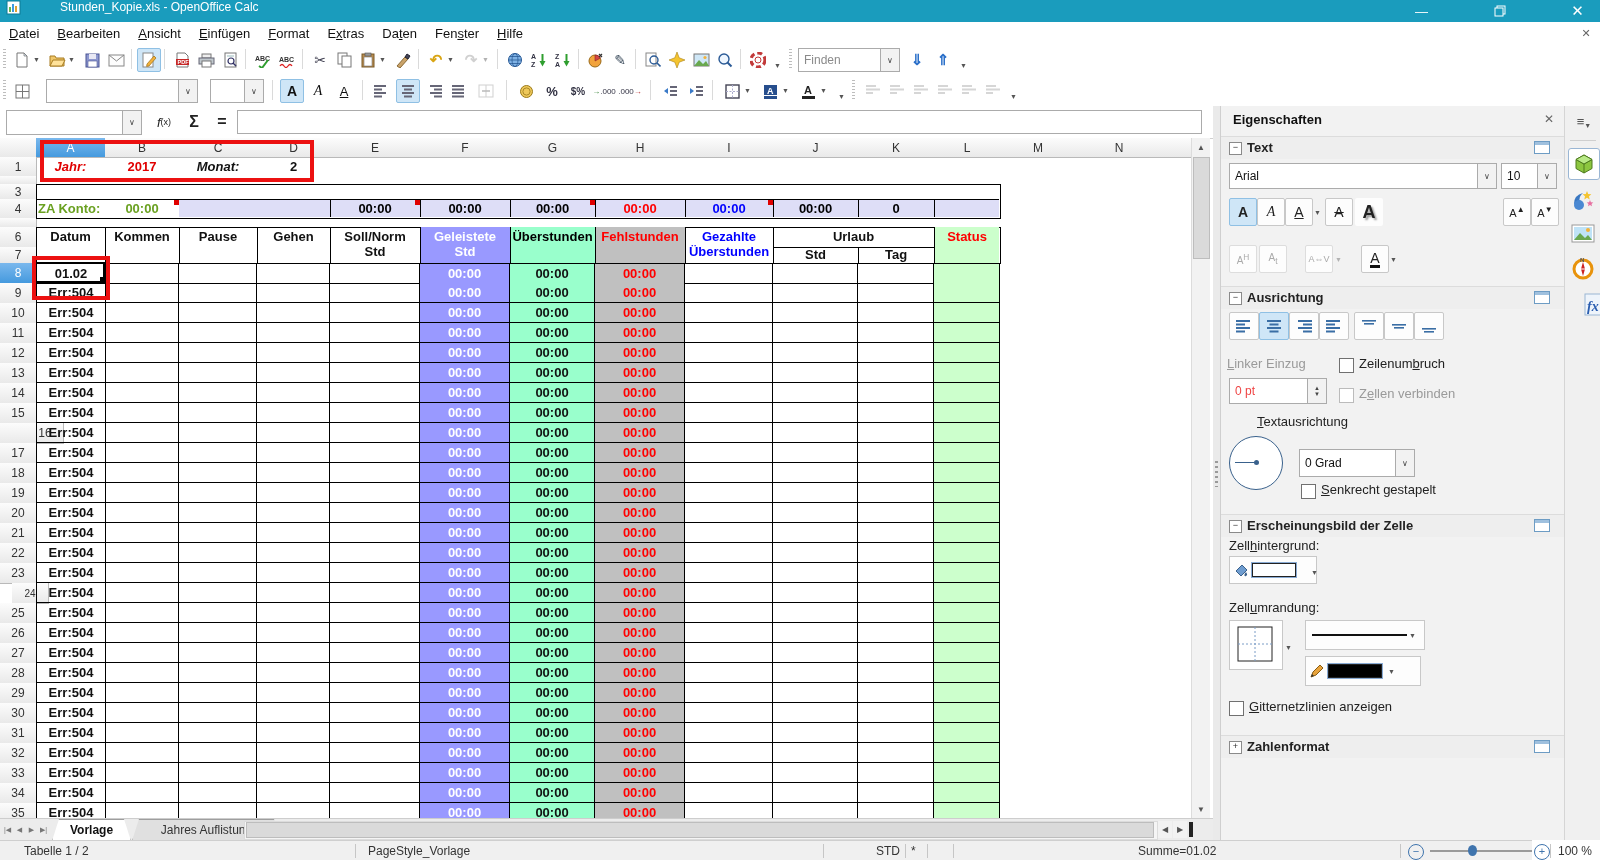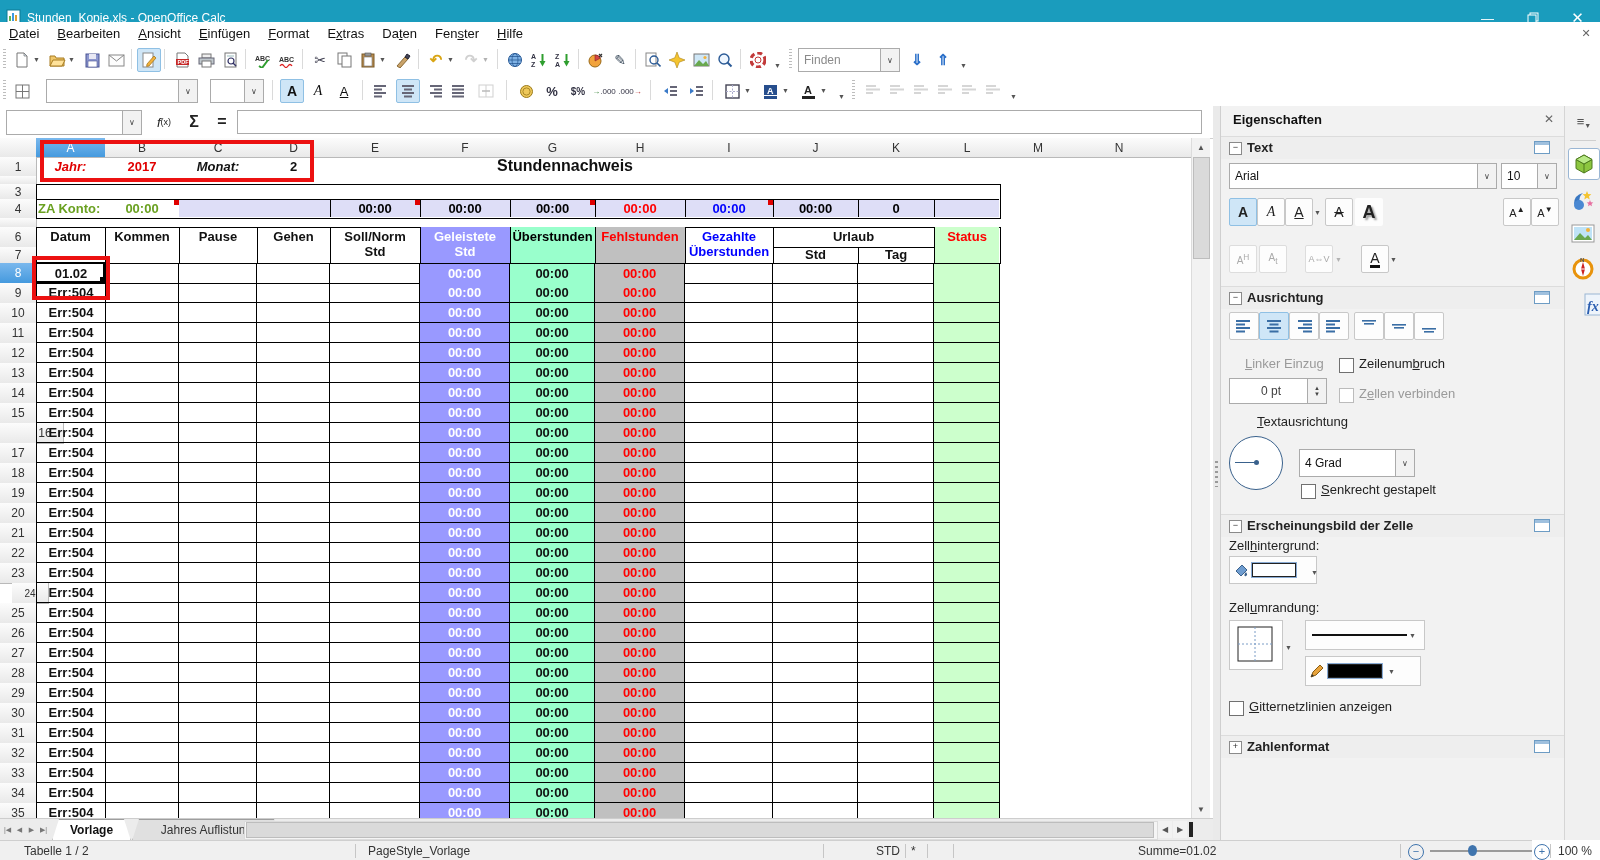--- a/index.html
+++ b/index.html
@@ -1,21 +1,21 @@
 <!DOCTYPE html>
 <html><head>
 <meta charset="utf-8">
 <style>
   html,body{margin:0;padding:0;background:#444;}
   #app{position:relative;width:1600px;height:860px;background:#fff;overflow:hidden;
        font-family:"Liberation Sans",sans-serif;font-size:13px;color:#111;}
   .abs{position:absolute;}
   
   #titlebar{position:absolute;left:0;top:0;width:1600px;height:36px;background:#1a9cbd;color:#fff;
-            display:flex;align-items:center;font-size:12px;}
+            display:flex;font-size:12px;gap:33px;}
   .winbtn{width:45px;height:22px;display:flex;align-items:center;justify-content:center;font-size:13px;color:#fff;}
   
   #menubar{position:absolute;left:0;top:22px;width:1600px;height:22px;background:#fff;display:flex;align-items:center;}
   .menu-item{padding:0 9px;height:100%;display:flex;align-items:center;color:#111;font-size:13px;}
   
   #toolbar1{position:absolute;left:0;top:44px;width:1600px;height:30px;background:#fff;border-bottom:1px solid #e6e6e6;}
   #toolbar2{position:absolute;left:0;top:74px;width:1600px;height:32px;background:#fff;border-bottom:1px solid #dcdcdc;}
   .tbtn{position:absolute;width:22px;height:22px;display:flex;align-items:center;justify-content:center;
         border:1px solid transparent;border-radius:2px;}
   .tbtn.active{background:#cfe6f7;border-color:#8fc0e4;}
@@ -538,21 +538,20 @@
       <div class="rowhead" style="position: absolute; left: 0px; top: 565px; width: 36px; height: 20px; font-size: 12px;">30</div>
       <div class="rowhead" style="position: absolute; left: 0px; top: 585px; width: 36px; height: 20px; font-size: 12px;">31</div>
       <div class="rowhead" style="position: absolute; left: 0px; top: 605px; width: 36px; height: 20px; font-size: 12px;">32</div>
       <div class="rowhead" style="position: absolute; left: 0px; top: 625px; width: 36px; height: 20px; font-size: 12px;">33</div>
       <div class="rowhead" style="position: absolute; left: 0px; top: 645px; width: 36px; height: 20px; font-size: 12px;">34</div>
       <div class="rowhead" style="position: absolute; left: 0px; top: 665px; width: 36px; height: 20px; font-size: 12px;">35</div>
       <div class="cell" style="position: absolute; left: 36px; top: 19px; width: 69px; height: 19px; color: rgb(224, 0, 0); font-style: italic;">Jahr:</div>
       <div class="cell" style="position: absolute; left: 105px; top: 19px; width: 74px; height: 19px; color: rgb(224, 0, 0);">2017</div>
       <div class="cell" style="position: absolute; left: 179px; top: 19px; width: 78px; height: 19px; font-style: italic;">Monat:</div>
       <div class="cell" style="position: absolute; left: 257px; top: 19px; width: 73px; height: 19px;">2</div>
-      <div class="cell" style="position: absolute; left: 330px; top: 17px; width: 470px; height: 21px; font-size: 16px;">Stundennachweis</div>
       <div style="position: absolute; left: 36px; top: 46px; width: 963px; height: 33px; border: 1px solid rgb(0, 0, 0);"></div>
       <div style="position: absolute; left: 179px; top: 61px; width: 820px; height: 18px; background: rgb(222, 222, 247);"></div>
       <div style="position: absolute; left: 36px; top: 61px; width: 963px; height: 1px; background: rgb(0, 0, 0);"></div>
       <div class="cell" style="position: absolute; left: 38px; top: 61px; width: 69px; height: 18px; justify-content: flex-start; color: rgb(106, 161, 33);">ZA Konto:</div>
       <div class="cell" style="position: absolute; left: 105px; top: 61px; width: 74px; height: 18px; color: rgb(106, 161, 33);">00:00</div>
       <div style="position: absolute; left: 330px; top: 61px; width: 1px; height: 18px; background: rgb(0, 0, 0);"></div>
       <div style="position: absolute; left: 420px; top: 61px; width: 1px; height: 18px; background: rgb(0, 0, 0);"></div>
       <div style="position: absolute; left: 510px; top: 61px; width: 1px; height: 18px; background: rgb(0, 0, 0);"></div>
       <div style="position: absolute; left: 595px; top: 61px; width: 1px; height: 18px; background: rgb(0, 0, 0);"></div>
       <div style="position: absolute; left: 685px; top: 61px; width: 1px; height: 18px; background: rgb(0, 0, 0);"></div>
@@ -1088,36 +1087,36 @@
           <rect x="1" y="5" width="14" height="1.6" fill="#3a6ea5"></rect>
           <rect x="3" y="8" width="10" height="1.6" fill="#3a6ea5"></rect>
         </svg>
       </div>
       <div class="sbbtn" style="position: absolute; left: 193px; top: 206px; width: 28px;">
         <svg width="16" height="14">
           <rect x="1" y="9" width="14" height="1.6" fill="#3a6ea5"></rect>
           <rect x="3" y="12" width="10" height="1.6" fill="#3a6ea5"></rect>
         </svg>
       </div>
-      <div class="lbl gray" style="position: absolute; left: 24px; top: 250px;"><u>L</u>inker Einzug</div>
+      <div class="lbl gray" style="position: absolute; left: 6px; top: 250px;"><u>L</u>inker Einzug</div>
       <div class="cb" style="position: absolute; left: 118px; top: 252px;"></div>
       <div class="lbl" style="position: absolute; left: 138px; top: 250px;">Zeilenum<u>b</u>ruch</div>
       <div class="combo" style="position: absolute; left: 8px; top: 272px; width: 96px; height: 24px;">
-        <span class="cval" style="color:#404040;text-align:center;">0 pt</span>
+        <span class="cval" style="color:#ef4444;">0 pt</span>
         <span class="carr" style="font-size:6px;flex-direction:column;">▲<br>▼</span>
       </div>
       <div class="cb" style="position: absolute; left: 118px; top: 282px; border-color: rgb(187, 187, 187);"></div>
       <div class="lbl gray" style="position: absolute; left: 138px; top: 280px;">Z<u>e</u>llen verbinden</div>
       <div class="lbl" style="position: absolute; left: 8px; top: 308px; margin-left: 28px;"><u>T</u>extausrichtung</div>
       <div style="position: absolute; left: 8px; top: 330px; width: 52px; height: 52px; border: 1px solid rgb(57, 97, 140); border-radius: 50%; background: rgb(255, 255, 255);">
         <div style="position: absolute; left: 5px; top: 25px; width: 21px; height: 1px; background: rgb(57, 97, 140);"></div>
         <div style="position: absolute; left: 24px; top: 23px; width: 5px; height: 5px; background: rgb(57, 97, 140); border-radius: 50%;"></div>
       </div>
       <div class="combo" style="position: absolute; left: 78px; top: 343px; width: 114px; height: 26px;">
-        <span class="cval">4 Grad</span>
+        <span class="cval">0 Grad</span>
         <span class="carr">∨</span>
       </div>
       <div class="cb" style="position: absolute; left: 80px; top: 378px;"></div>
       <div class="lbl" style="position: absolute; left: 100px; top: 376px;"><u>S</u>enkrecht gestapelt</div>
       <div class="sb-sec" style="position: absolute; top: 408px;">
         <div class="sb-exp" style="position: absolute;">−</div>
         <span class="t" style="position: absolute;">Erscheinungsbild der Zelle</span>
         <div class="launcher" style="position: absolute;"></div>
       </div>
       <div class="lbl" style="position: absolute; left: 8px; top: 432px;">Zell<u>h</u>intergrund:</div>

